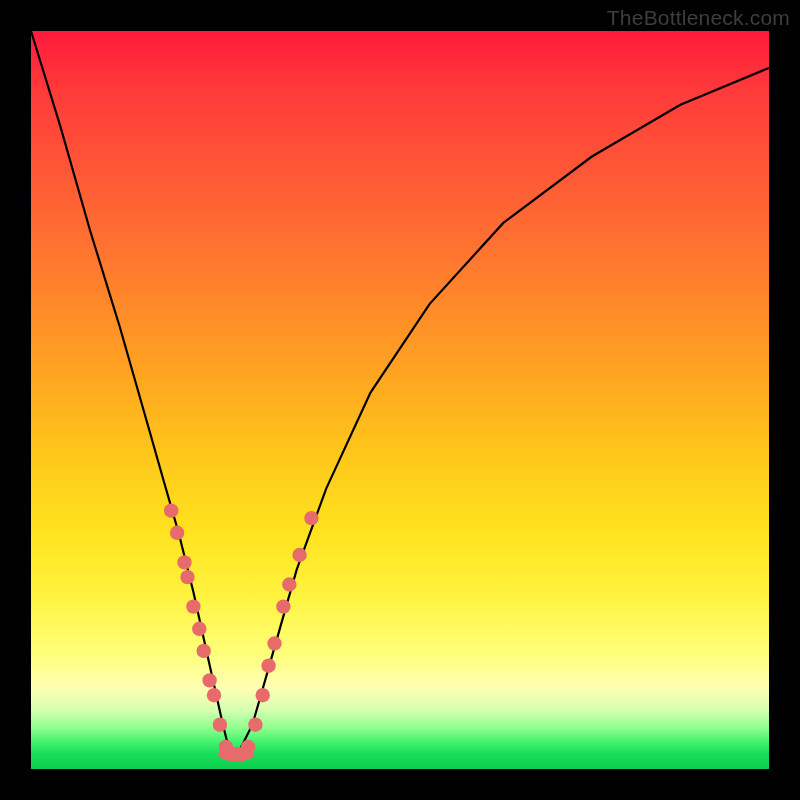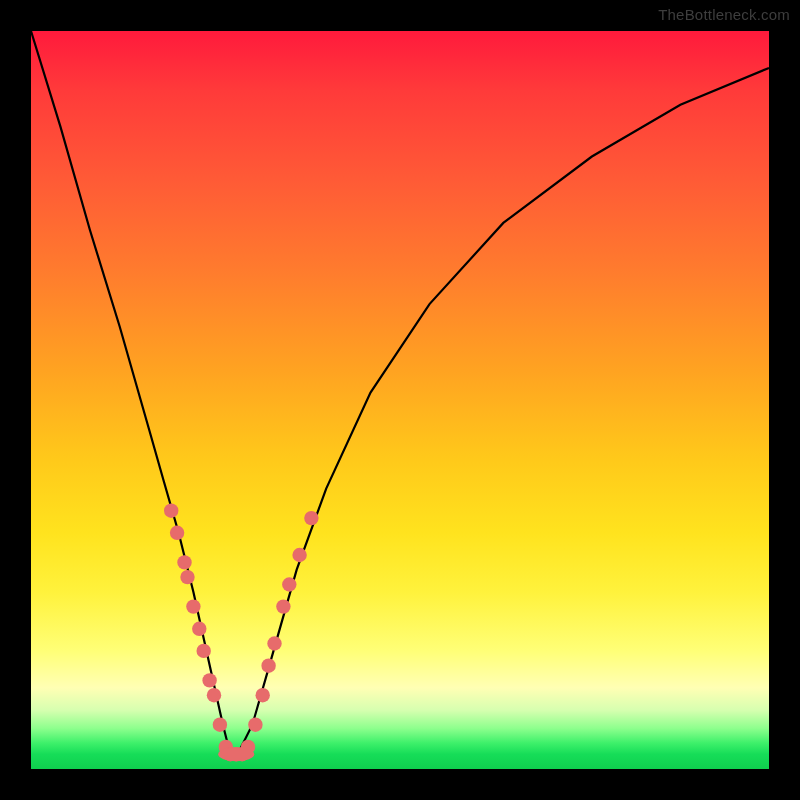--- a/index.html
+++ b/index.html
@@ -40,21 +40,21 @@
       #3df06a 96.5%,
       #16dd58 98%,
       #0fcf4e 100%
     );
   }
   .watermark {
     position: absolute;
     top: 6px;
     right: 10px;
     color: #3e3e3e;
-    font-size: 15px;
+    font-size: 21px;
     font-weight: 500;
     letter-spacing: 0.2px;
     user-select: none;
   }
   svg.curve {
     position: absolute;
     inset: 0;
     width: 738px;
     height: 738px;
     overflow: visible;

